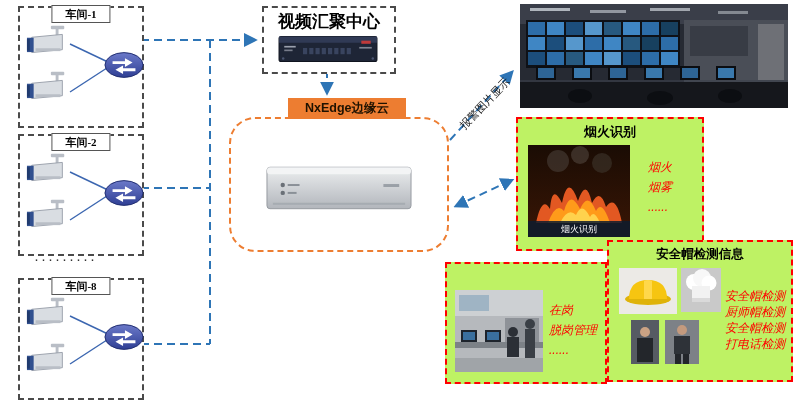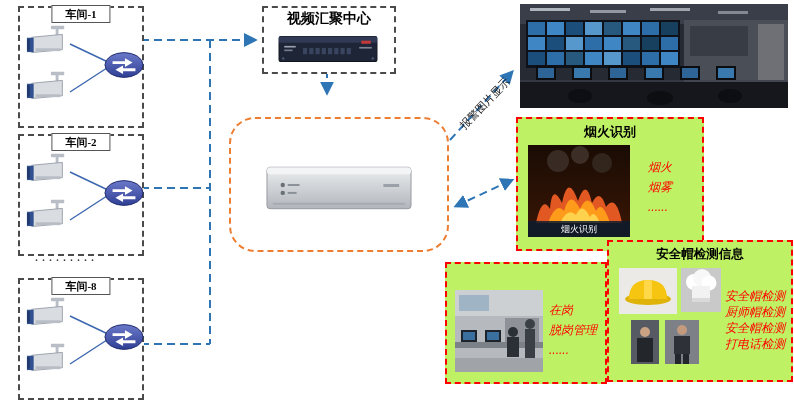--- a/index.html
+++ b/index.html
@@ -11,21 +11,21 @@
      background:#fff;border:1px solid #555;padding:0 13px;font-size:11px;font-weight:bold;
      line-height:16px;white-space:nowrap;color:#000;font-family:Liberation Serif, serif;}
   .cam{position:absolute;width:44px;height:38px;}
   .router{position:absolute;width:40px;height:30px;}
   .inner-lines{position:absolute;left:0;top:0;width:100%;height:100%;}
   .ellipsis{position:absolute;left:34px;top:250px;font-size:15px;letter-spacing:2px;color:#333;}
   
   .video-center{position:absolute;left:262px;top:6px;width:130px;height:64px;
      border:2px dashed #4a4a4a;background:#fff;}
   .vc-title{position:absolute;top:2px;left:0;right:0;text-align:center;
-     font-size:14px;font-weight:bold;color:#000;}
+     font-size:17px;font-weight:bold;color:#000;}
   .nvr{position:absolute;left:14px;top:22px;width:100px;height:38px;}
   
   .nxedge{position:absolute;left:288px;top:98px;width:118px;height:21px;background:#ED7D31;
      color:#1f1200;font-weight:bold;font-size:12.5px;text-align:center;line-height:21px;}
   .edge-cloud-box{position:absolute;left:229px;top:117px;width:216px;height:131px;
      border:2px dashed #ED7D31;border-radius:26px;background:#fff0;}
   .edge-device{position:absolute;left:34px;top:40px;width:148px;height:56px;}
   
   .photo{position:absolute;left:520px;top:4px;width:268px;height:104px;}
   
@@ -201,20 +201,21 @@
         <rect x="54" y="17" width="4" height="6" fill="#39445f"></rect>
       <rect x="60" y="17" width="4" height="6" fill="#39445f"></rect>
         <rect x="66" y="17" width="4" height="6" fill="#39445f"></rect>
       <rect x="80" y="10" width="9" height="3" fill="#c03a3a"></rect>
       <rect x="78" y="16" width="12" height="1.6" fill="#cfd4df" opacity="0.55"></rect>
       <circle cx="5" cy="27" r="1.2" fill="#4a5470"></circle>
         <circle cx="91" cy="27" r="1.2" fill="#4a5470"></circle>
     </svg>
   </div>
 
+  <div class="nxedge">NxEdge边缘云</div>
   <div class="edge-cloud-box">
     <svg class="edge-device" viewBox="0 0 150 56">
       <rect x="2" y="8" width="146" height="42" rx="3" fill="url(#edgeGrad)" stroke="#959aa1"></rect>
       <rect x="2" y="8" width="146" height="7" rx="3" fill="#f4f5f6" opacity="0.9"></rect>
       <circle cx="18" cy="26" r="2.2" fill="#6a7077"></circle>
         <circle cx="18" cy="34" r="2.2" fill="#6a7077"></circle>
       <rect x="23" y="25" width="12" height="2" fill="#8a9097"></rect>
         <rect x="23" y="33" width="9" height="2" fill="#8a9097"></rect>
       <rect x="120" y="25" width="16" height="3" fill="#9aa0a7"></rect>
       <rect x="8" y="44" width="134" height="2" fill="#9aa0a7" opacity="0.6"></rect>

